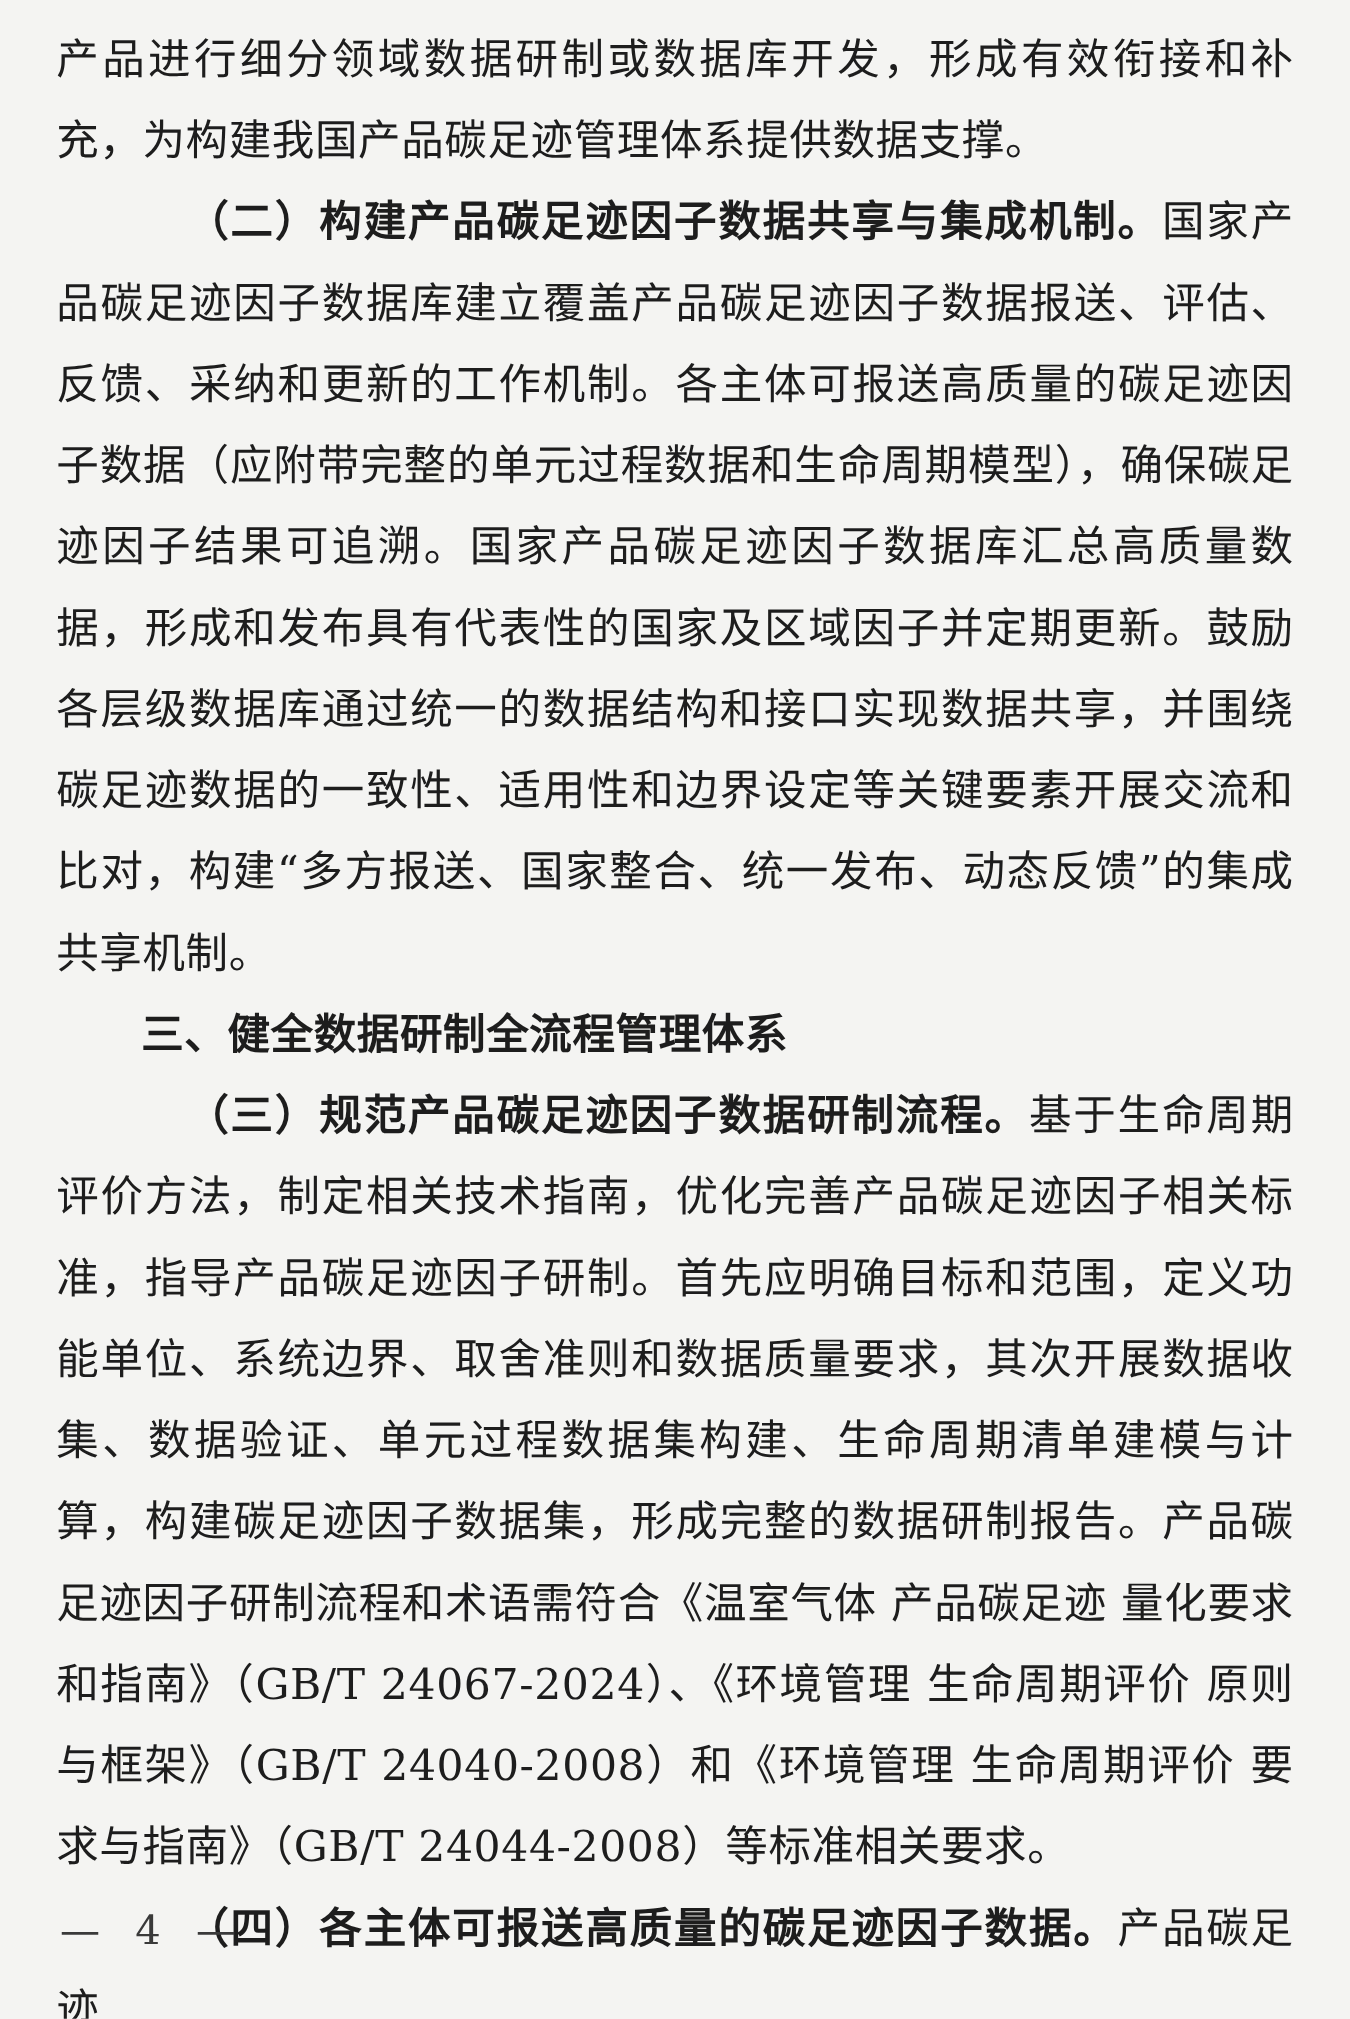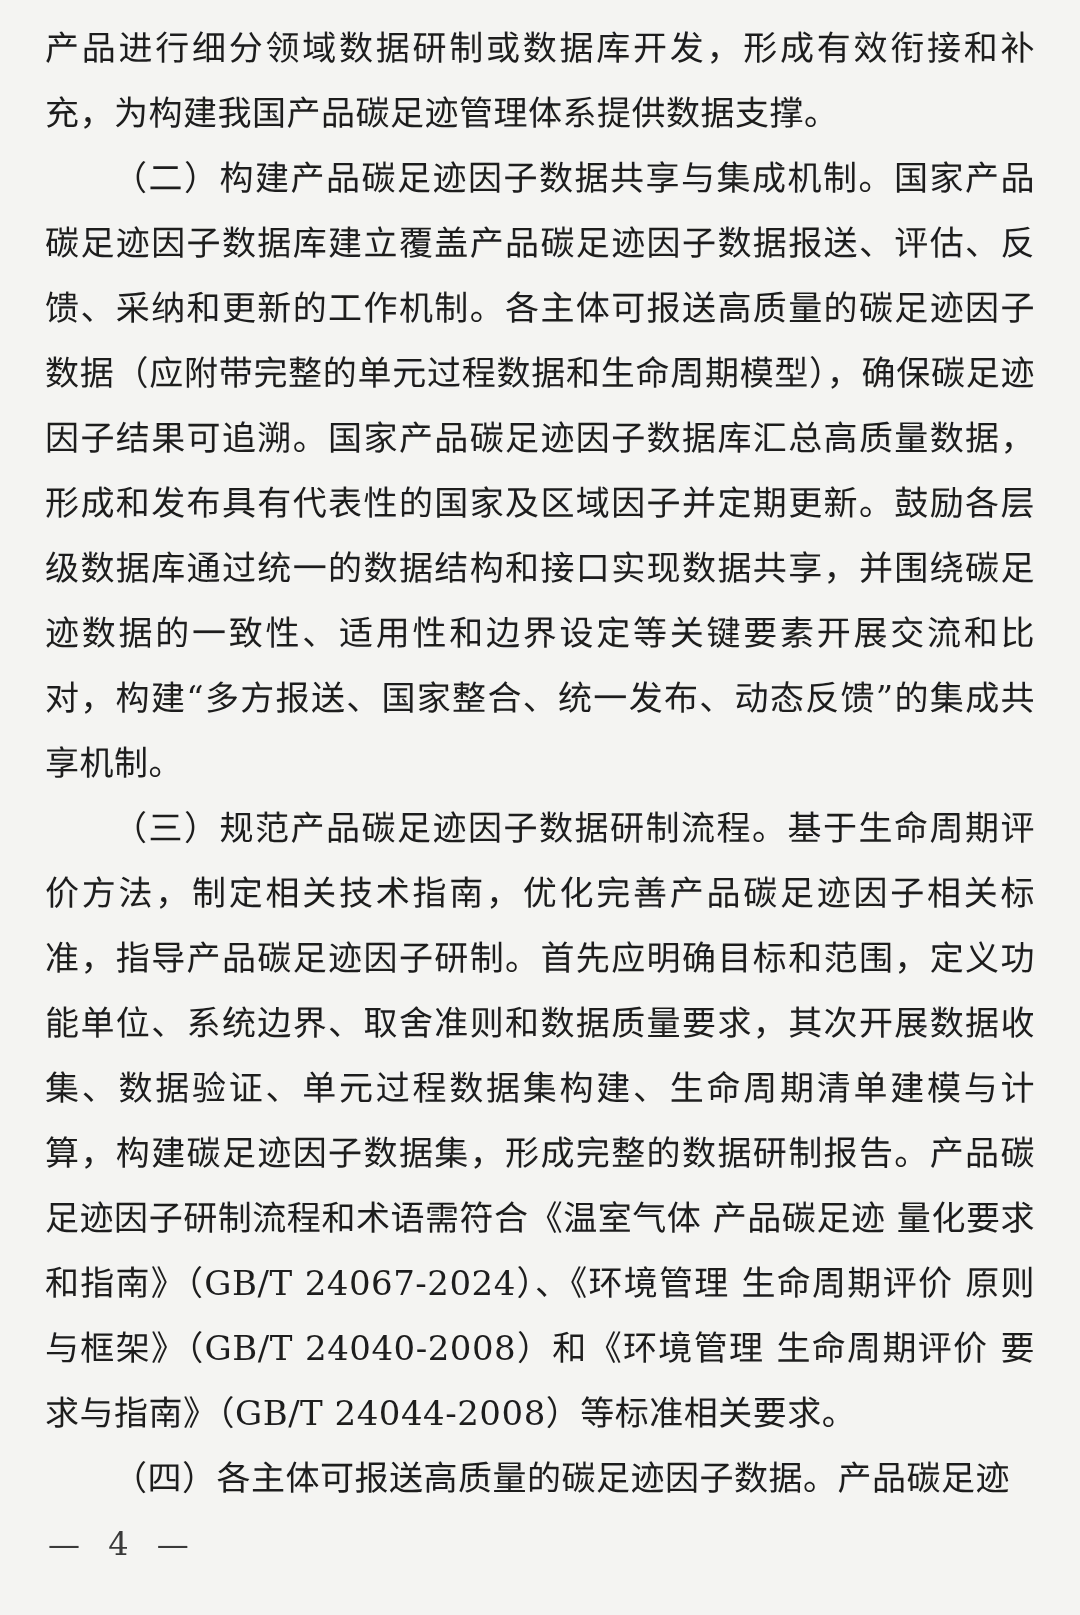--- a/index.html
+++ b/index.html
@@ -24,21 +24,22 @@
   .para {
     font-size: 34px;
     line-height: 65px;
     text-align: justify;
     text-justify: inter-character;
     letter-spacing: 0.5px;
     word-break: break-all;
   }
   .para.indent { text-indent: 2em; }
   .para .lead {
-    font-weight: 400;
+    font-weight: 700;
+    margin-left: 36px;
   }
   .para.section-heading {
     font-family: "DejaVu Sans", "Liberation Sans", sans-serif;
     font-weight: 700;
     text-align: left;
   }
   .footer {
     position: absolute;
     left: 48px;
     top: 1524px;
@@ -53,20 +54,21 @@
 </head>
 <body>
 
 <div class="page">
   <div class="content">
 
     <p class="para"><span class="rest">产品进行细分领域数据研制或数据库开发，形成有效衔接和补充，为构建我国产品碳足迹管理体系提供数据支撑。</span></p>
 
     <p class="para indent"><span class="lead">（二）构建产品碳足迹因子数据共享与集成机制。</span><span class="rest">国家产品碳足迹因子数据库建立覆盖产品碳足迹因子数据报送、评估、反馈、采纳和更新的工作机制。各主体可报送高质量的碳足迹因子数据（应附带完整的单元过程数据和生命周期模型），确保碳足迹因子结果可追溯。国家产品碳足迹因子数据库汇总高质量数据，形成和发布具有代表性的国家及区域因子并定期更新。鼓励各层级数据库通过统一的数据结构和接口实现数据共享，并围绕碳足迹数据的一致性、适用性和边界设定等关键要素开展交流和比对，构建“多方报送、国家整合、统一发布、动态反馈”的集成共享机制。</span></p>
 
+    <p class="para indent section-heading"><span>三、健全数据研制全流程管理体系</span></p>
 
     <p class="para indent"><span class="lead">（三）规范产品碳足迹因子数据研制流程。</span><span class="rest">基于生命周期评价方法，制定相关技术指南，优化完善产品碳足迹因子相关标准，指导产品碳足迹因子研制。首先应明确目标和范围，定义功能单位、系统边界、取舍准则和数据质量要求，其次开展数据收集、数据验证、单元过程数据集构建、生命周期清单建模与计算，构建碳足迹因子数据集，形成完整的数据研制报告。产品碳足迹因子研制流程和术语需符合《温室气体 产品碳足迹 量化要求和指南》（GB/T 24067-2024）、《环境管理 生命周期评价 原则与框架》（GB/T 24040-2008）和《环境管理 生命周期评价 要求与指南》（GB/T 24044-2008）等标准相关要求。</span></p>
 
     <p class="para indent"><span class="lead">（四）各主体可报送高质量的碳足迹因子数据。</span><span class="rest">产品碳足迹</span></p>
 
   </div>
 
   <div class="footer">— 4 —</div>
 </div>
 

